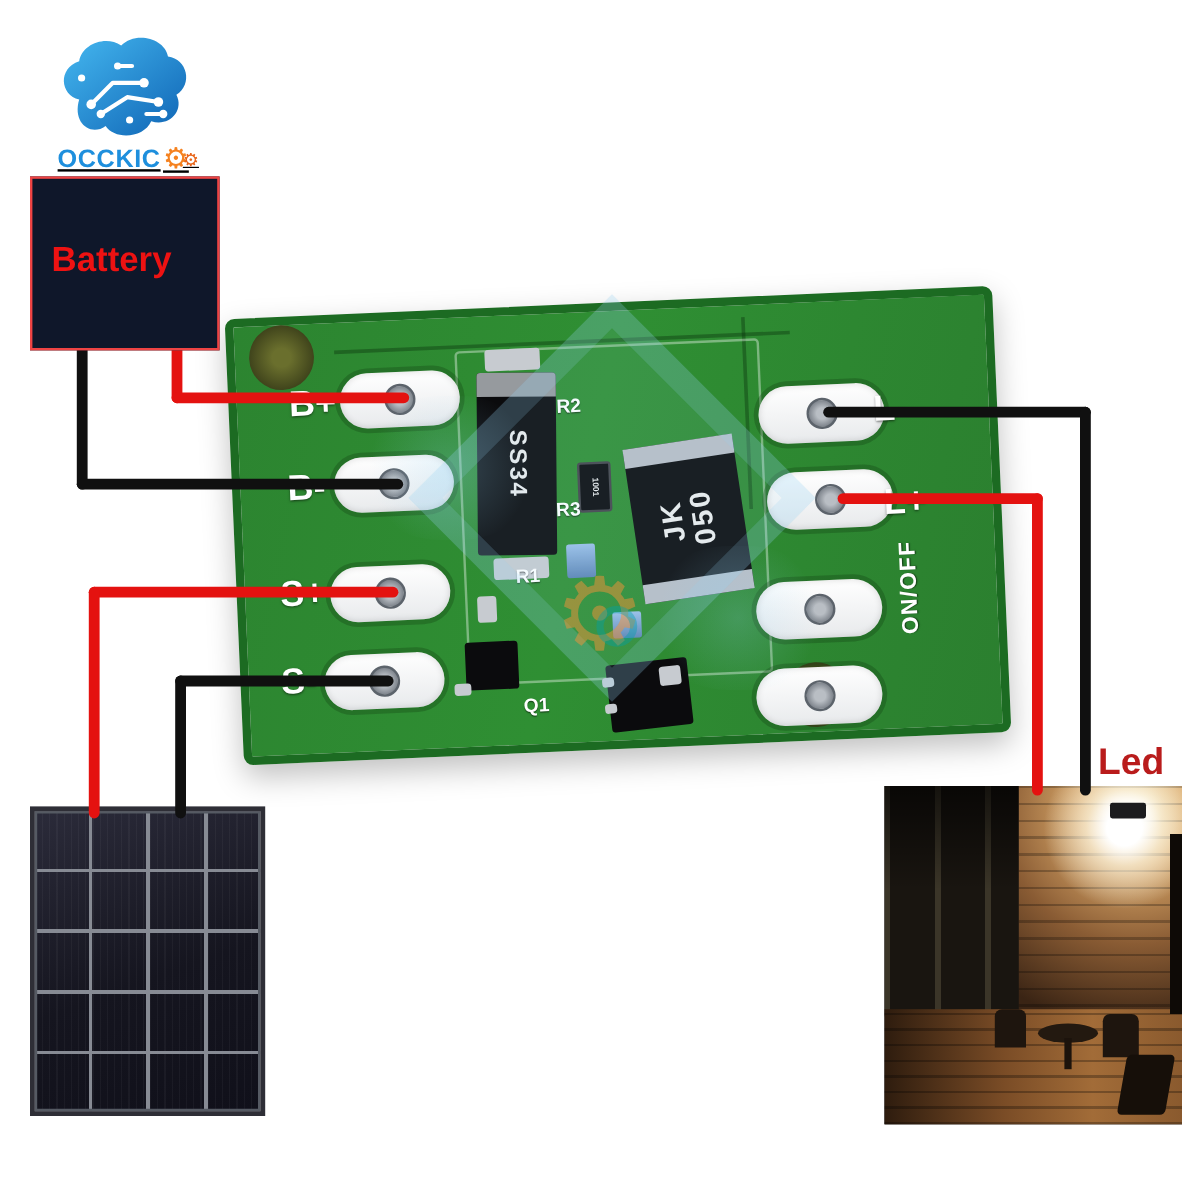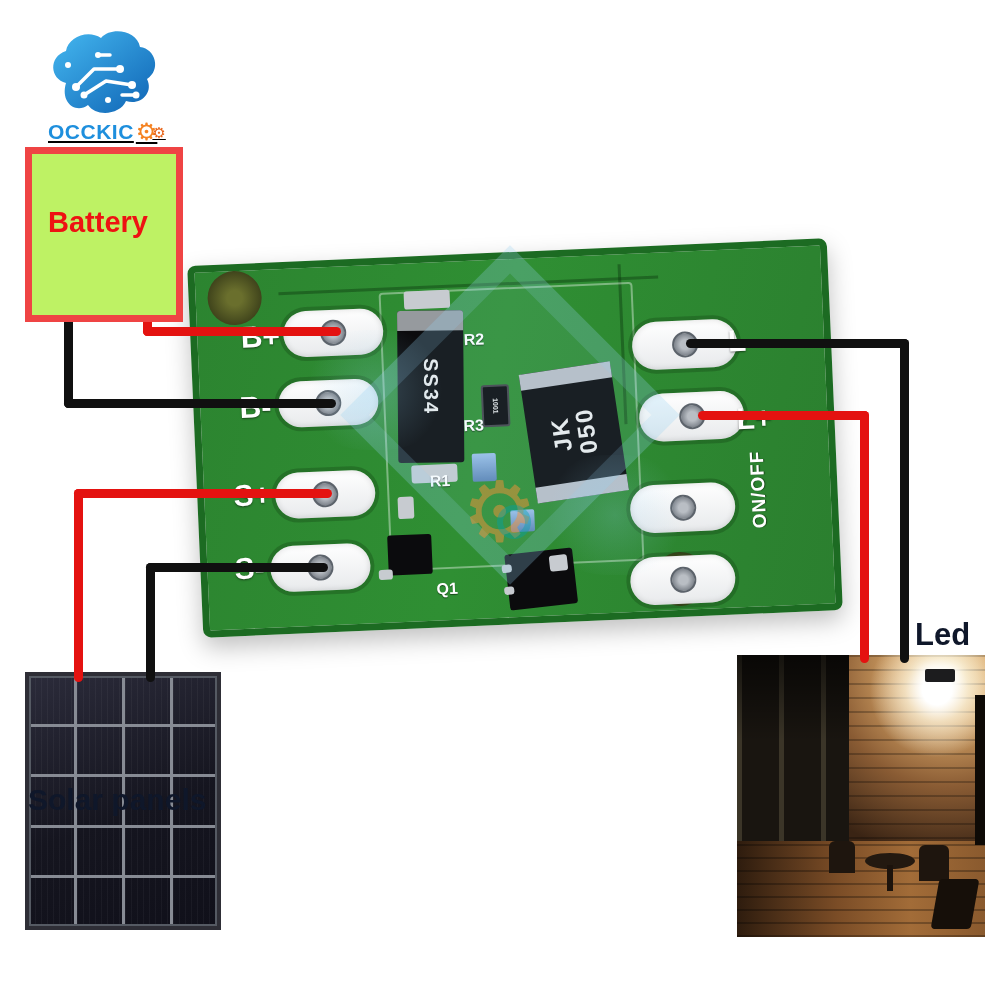--- a/index.html
+++ b/index.html
@@ -8,26 +8,26 @@
 
   
   .logo{position:absolute;left:38px;top:25px;width:170px;text-decoration:underline;}
   .logo-row{display:flex;align-items:center;margin-top:-4px;padding-left:10px;}
   .brand{font-size:21px;font-weight:bold;color:#1e8fdd;letter-spacing:.5px;}
   .gear{color:#f58220;line-height:1;}
   .gear.g1{font-size:24px;margin-left:2px;}
   .gear.g2{font-size:15px;margin-left:-5px;color:#e8651a;}
 
   
-  .battery-box{position:absolute;left:25px;top:147px;width:158px;height:175px;
-    background:#bef264;border:7px solid #ef4444;box-sizing:border-box;z-index:4;}
+  .battery-box{position:absolute;left:25px;top:147px;width:158px;height:145px;
+    background:#0f172a;border:2px solid #ef4444;box-sizing:border-box;z-index:4;}
   .battery-label{position:absolute;left:16px;top:52px;font-size:29px;font-weight:bold;color:#ee1212;}
 
   
-  .red-label{position:absolute;font-weight:bold;color:#0f172a;z-index:6;}
+  .red-label{position:absolute;font-weight:bold;color:#b91c1c;z-index:6;}
 
   
   .wm{position:absolute;z-index:2;pointer-events:none;}
   .wm-diamond{left:390px;top:295px;width:240px;height:240px;transform:rotate(45deg);
     background:rgba(160,215,245,.10);border:20px solid rgba(150,210,242,.18);box-sizing:border-box;}
   .wm-blob{border-radius:45%;background:radial-gradient(circle,rgba(150,210,242,.22),rgba(150,210,242,0) 70%);}
   .wm-gear{font-size:84px;color:rgba(243,146,55,.5);line-height:1;}
   .wm-ring{width:34px;height:34px;border:6px solid rgba(0,160,170,.4);border-radius:50%;box-sizing:border-box;}
 
   
@@ -236,21 +236,20 @@
   <div class="wire red" style="left:74px;top:489px;width:9px;height:193px;"></div>
   <div class="wire blk" style="left:146px;top:563px;width:182px;height:9px;"></div>
   <div class="wire blk" style="left:146px;top:563px;width:9px;height:119px;"></div>
 
   <div class="wire blk" style="left:686px;top:339px;width:223px;height:9px;"></div>
   <div class="wire blk" style="left:900px;top:339px;width:9px;height:324px;"></div>
   <div class="wire red" style="left:698px;top:411px;width:171px;height:9px;"></div>
   <div class="wire red" style="left:860px;top:411px;width:9px;height:252px;"></div>
 
   <div class="solar"></div>
-  <span class="red-label" style="left:28px;top:783px;font-size:30px;">Solar panels</span>
 
   <div class="photo">
     <div class="ph-doors"></div>
     <div class="ph-wall"></div>
     <div class="ph-glow"></div>
     <div class="ph-lamp"></div>
     <div class="ph-deck"></div>
     <div class="ph-chair" style="left:92px;top:186px;width:26px;height:32px;"></div>
     <div class="ph-table">
         <div class="ph-tleg"></div>

